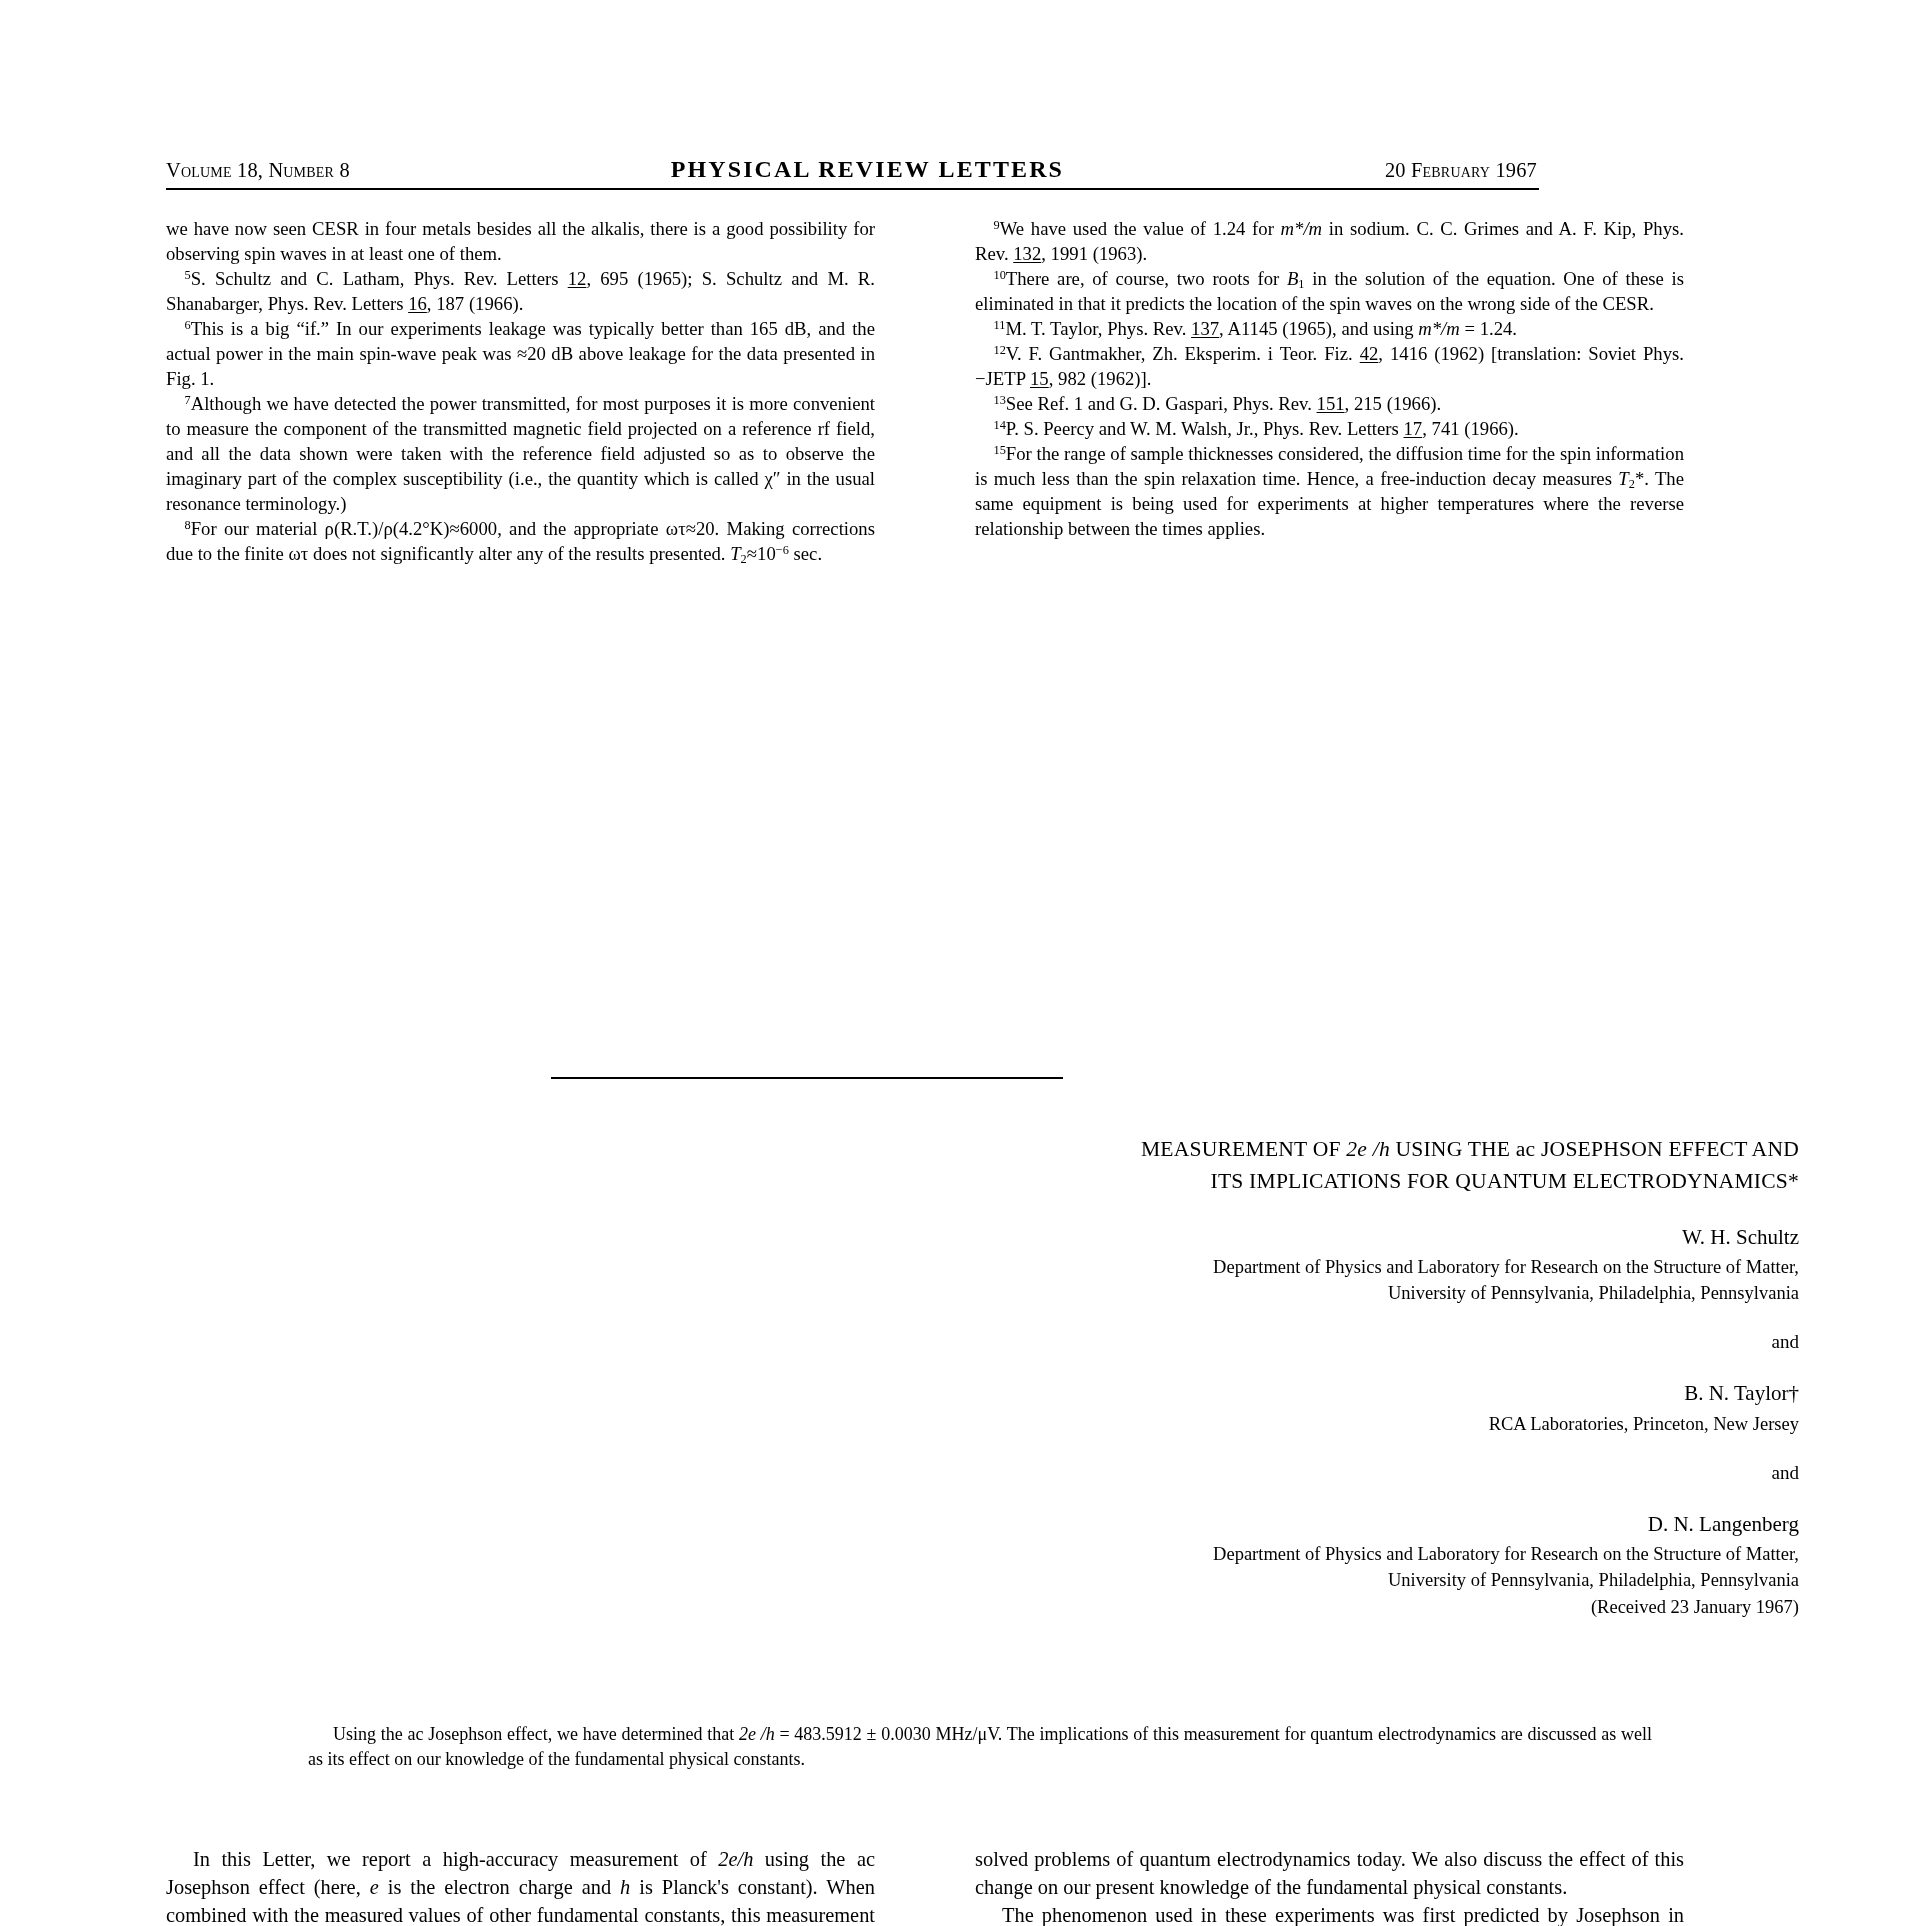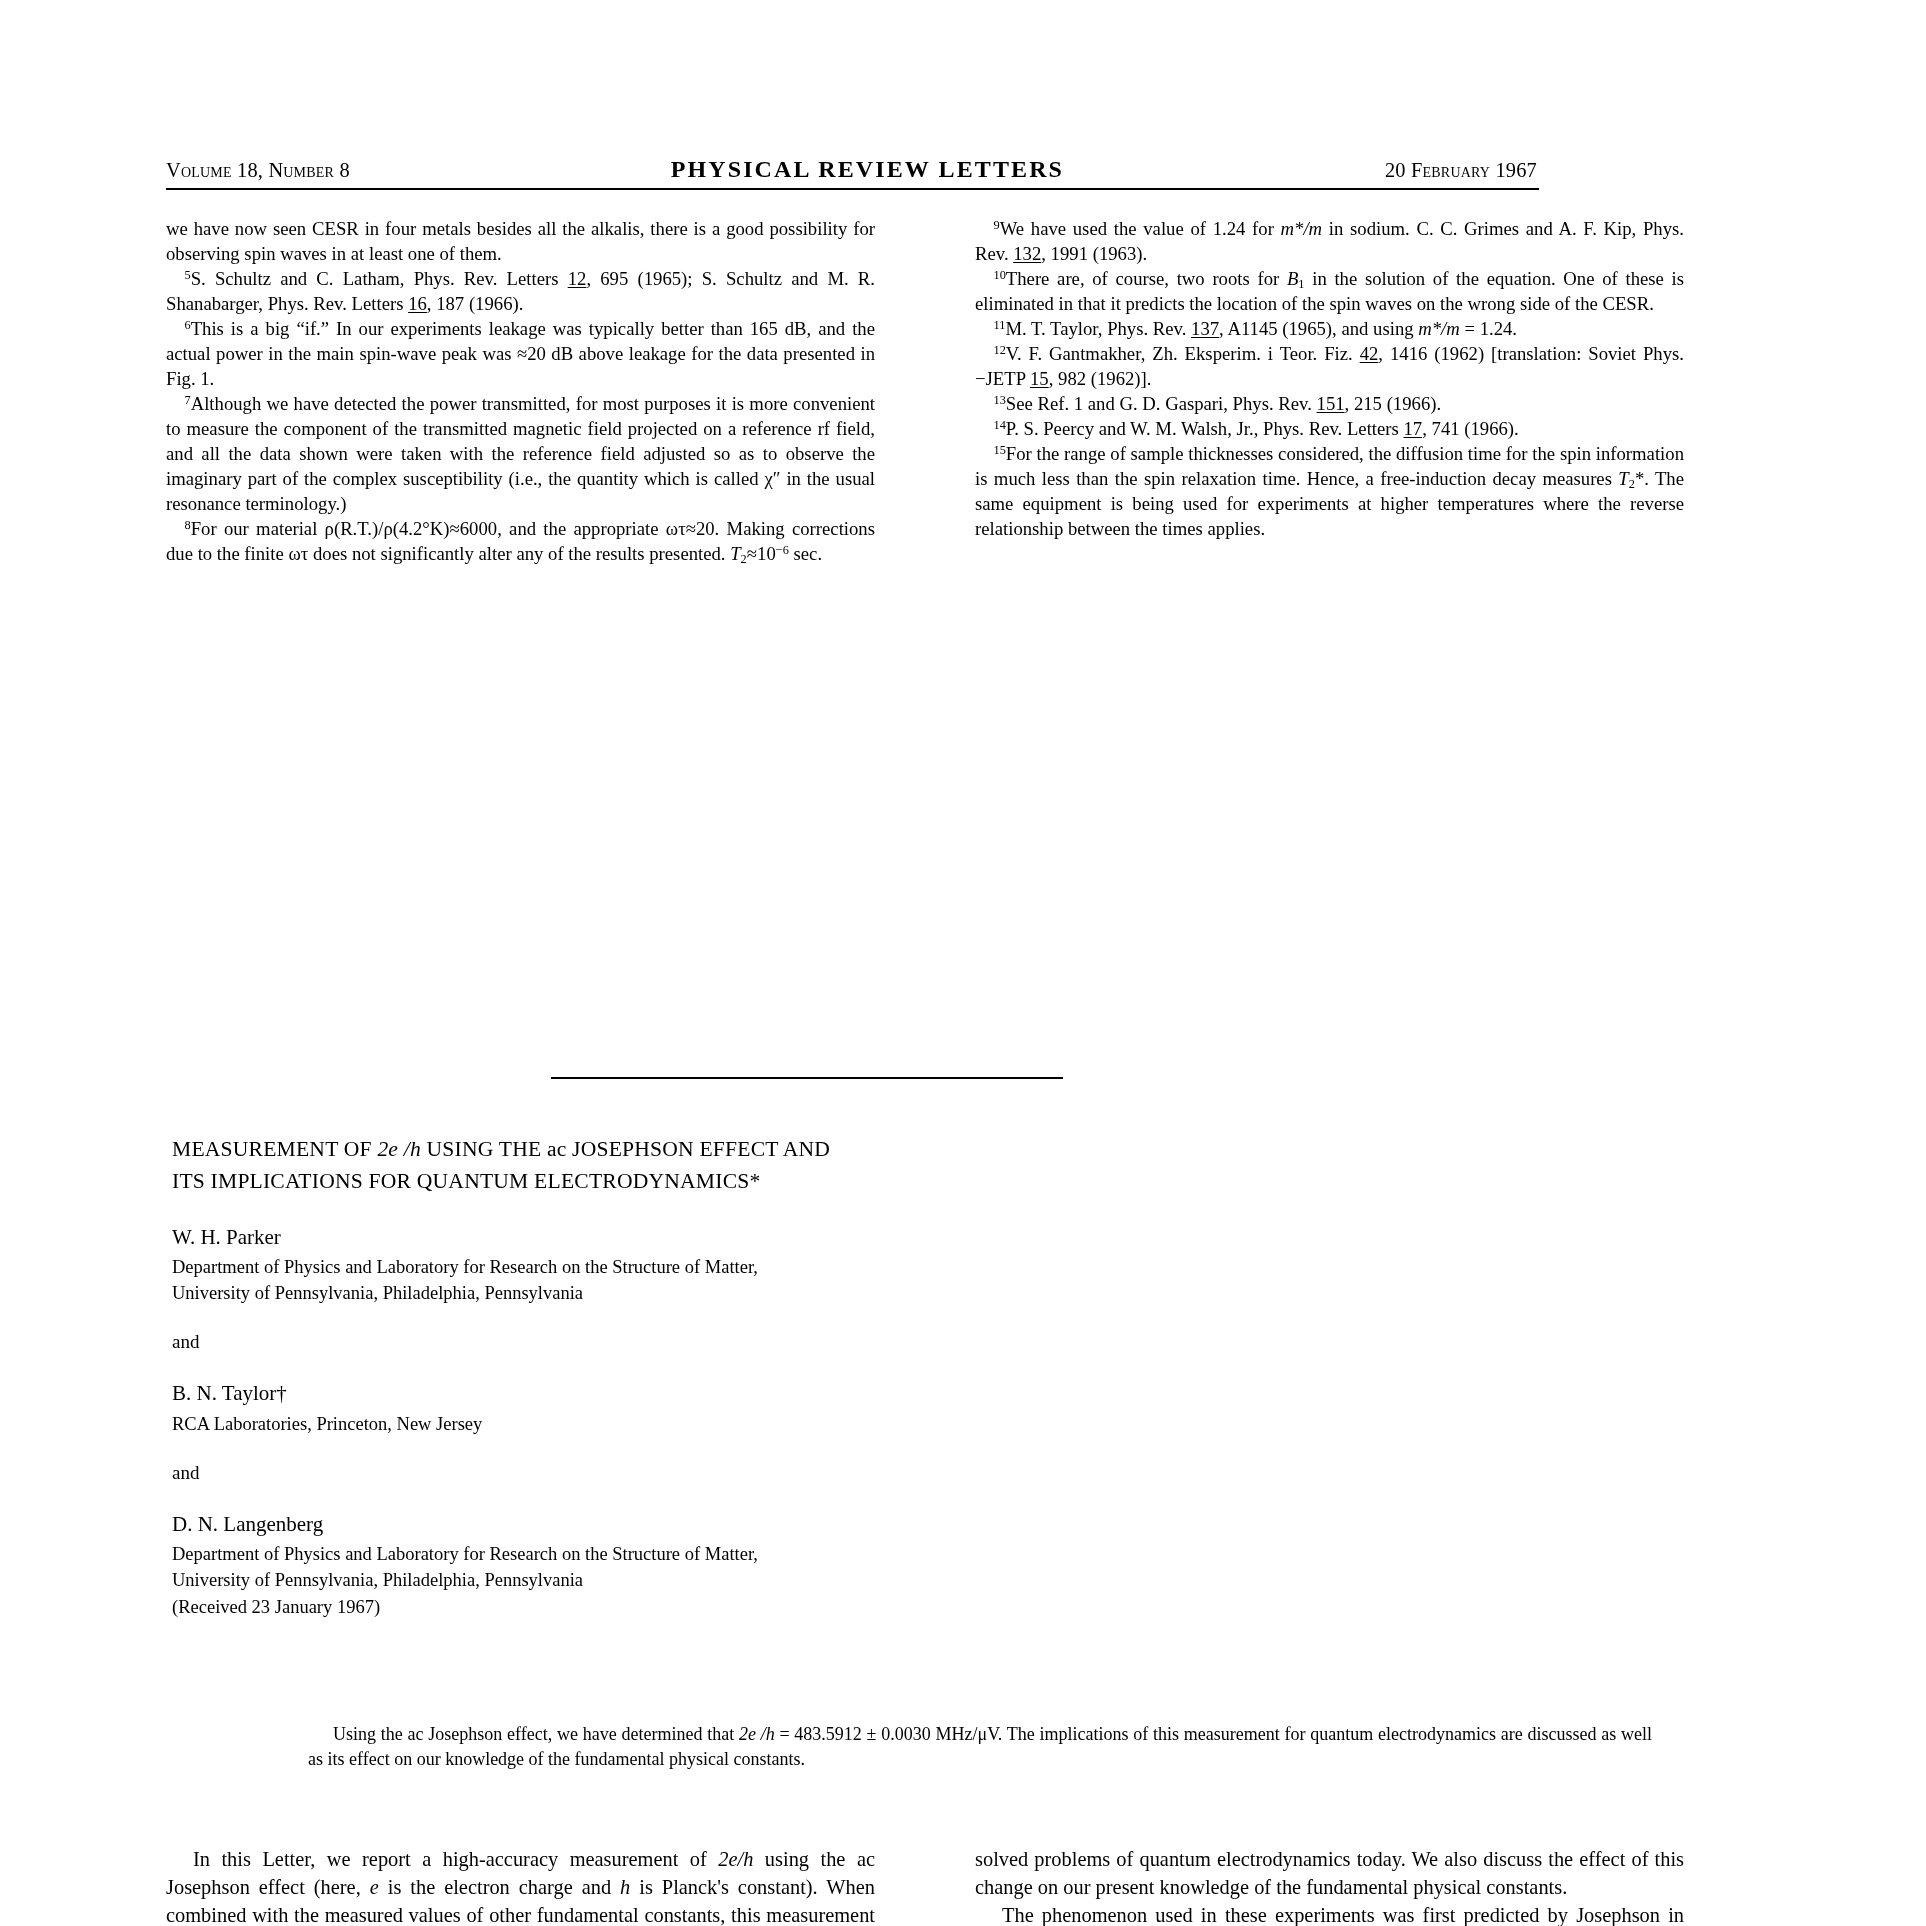--- a/index.html
+++ b/index.html
@@ -92,24 +92,24 @@
     left: 551px;
     top: 1077px;
     width: 512px;
     height: 1.5px;
     background: #000;
   }
 
   
   .article-head {
     position: absolute;
-    left: 172px;
+    left: 166px;
     top: 1133px;
     width: 1633px;
-    text-align: left;
+    text-align: right;
   }
   .art-title {
     font-size: 21.6px;
     line-height: 32px;
     letter-spacing: 0.2px;
   }
   .author {
     font-size: 21px;
     margin-top: 28px;
   }
@@ -184,21 +184,21 @@
   </div>
 
   <div class="sep-rule"></div>
 
   <div class="article-head">
     <div class="art-title">
       <div><span>MEASUREMENT OF </span><i>2e /h</i><span> USING THE ac JOSEPHSON EFFECT AND</span></div>
       <div>ITS IMPLICATIONS FOR QUANTUM ELECTRODYNAMICS*</div>
     </div>
 
-    <div class="author">W. H. Parker</div>
+    <div class="author">W. H. Schultz</div>
     <div class="affil">
       <div>Department of Physics and Laboratory for Research on the Structure of Matter,</div>
       <div>University of Pennsylvania, Philadelphia, Pennsylvania</div>
     </div>
 
     <div class="andword">and</div>
 
     <div class="author">B. N. Taylor†</div>
     <div class="affil">
       <div>RCA Laboratories, Princeton, New Jersey</div>

